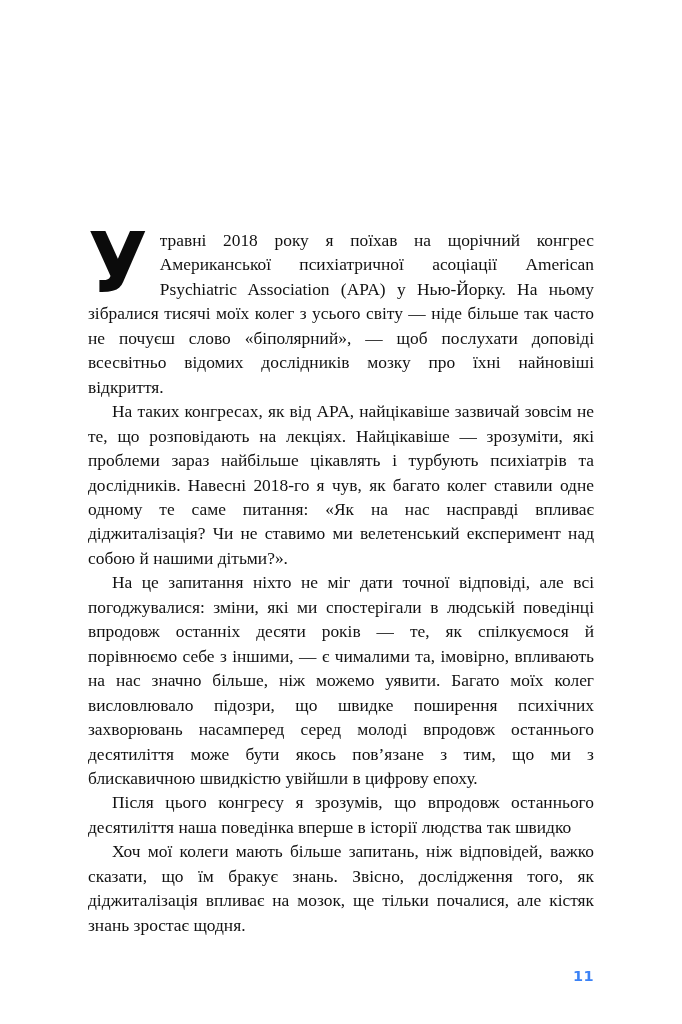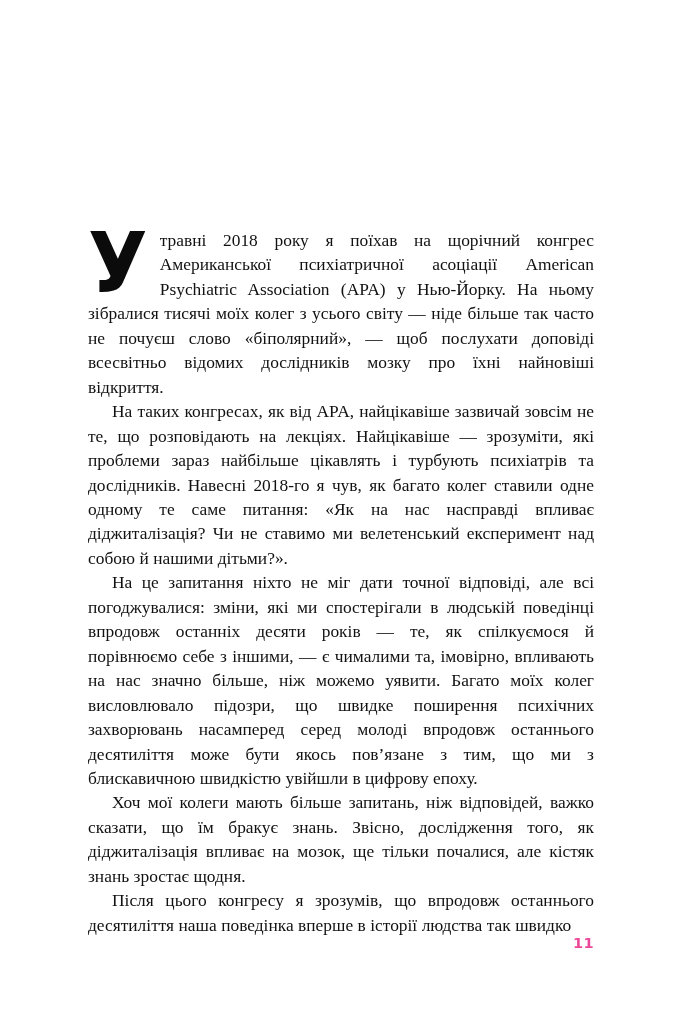--- a/index.html
+++ b/index.html
@@ -73,44 +73,44 @@
   .oldstyle {
     font-family: Liberation Serif, serif;
     font-variant-numeric: oldstyle-nums;
     font-feature-settings: "onum" 1;
   }
 
   
   .folio {
     position: absolute;
     left: 0;
-    top: 935px;
+    top: 968px;
     width: 594px;
     text-align: right;
     font-family: "DejaVu Sans", "Liberation Sans", sans-serif;
     font-weight: 700;
     font-size: 14.5px;
     letter-spacing: 0.4px;
-    color: #ec4899;
+    color: #3b82f6;
   }
 </style>
 </head>
 <body>
 
 <div class="page">
 
   <div class="text-column">
 
     <p class="para opening"><span class="dropcap">У</span><span class="lead-bold">травні</span><span class="oldstyle"> 2018 року я поїхав на щорічний конгрес Американської психіатричної асоціації American Psychiatric Association (APA) у Нью-Йорку. На ньому зібралися тисячі моїх колег з усього світу — ніде більше так часто не почуєш слово «біполярний», — щоб послухати доповіді всесвітньо відомих дослідників мозку про їхні найновіші відкриття.</span></p>
 
     <p class="para oldstyle">На таких конгресах, як від APA, найцікавіше зазвичай зовсім не те, що розповідають на лекціях. Найцікавіше — зрозуміти, які проблеми зараз найбільше цікавлять і турбують психіатрів та дослідників. Навесні 2018-го я чув, як багато колег ставили одне одному те саме питання: «Як на нас насправді впливає діджиталізація? Чи не ставимо ми велетенський експеримент над собою й нашими дітьми?».</p>
 
     <p class="para oldstyle">На це запитання ніхто не міг дати точної відповіді, але всі погоджувалися: зміни, які ми спостерігали в людській поведінці впродовж останніх десяти років — те, як спілкуємося й порівнюємо себе з іншими, — є чималими та, імовірно, впливають на нас значно більше, ніж можемо уявити. Багато моїх колег висловлювало підозри, що швидке поширення психічних захворювань насамперед серед молоді впродовж останнього десятиліття може бути якось пов’язане з тим, що ми з блискавичною швидкістю увійшли в цифрову епоху.</p>
 
+    <p class="para oldstyle">Після цього конгресу я зрозумів, що впродовж останнього десятиліття наша поведінка вперше в історії людства так швидко</p>
+
     <p class="para oldstyle">Хоч мої колеги мають більше запитань, ніж відповідей, важко сказати, що їм бракує знань. Звісно, дослідження того, як діджиталізація впливає на мозок, ще тільки почалися, але кістяк знань зростає щодня.</p>
-
-    <p class="para oldstyle">Після цього конгресу я зрозумів, що впродовж останнього десятиліття наша поведінка вперше в історії людства так швидко</p>
 
   </div>
 
   <div class="folio">11</div>
 
 </div>
 
 </body></html>

